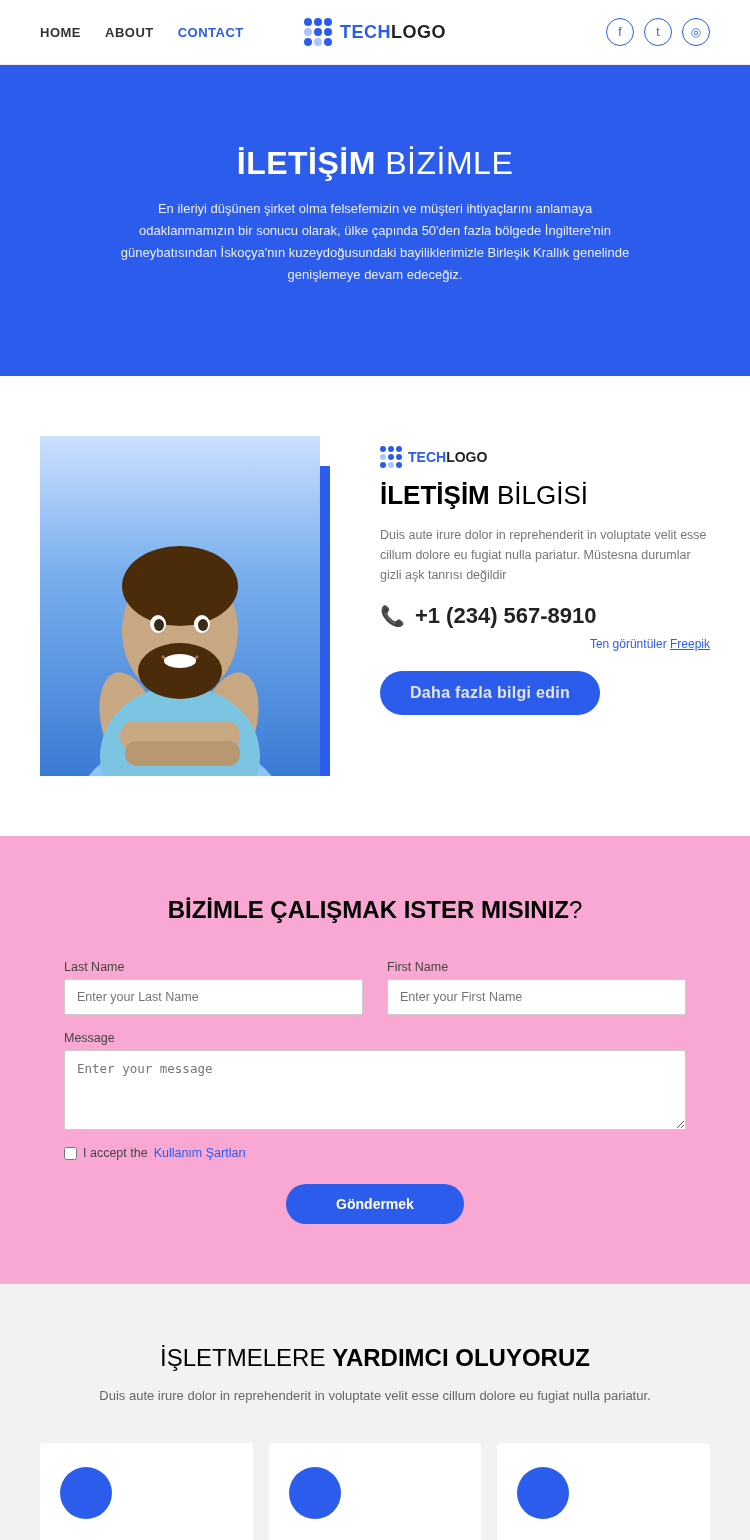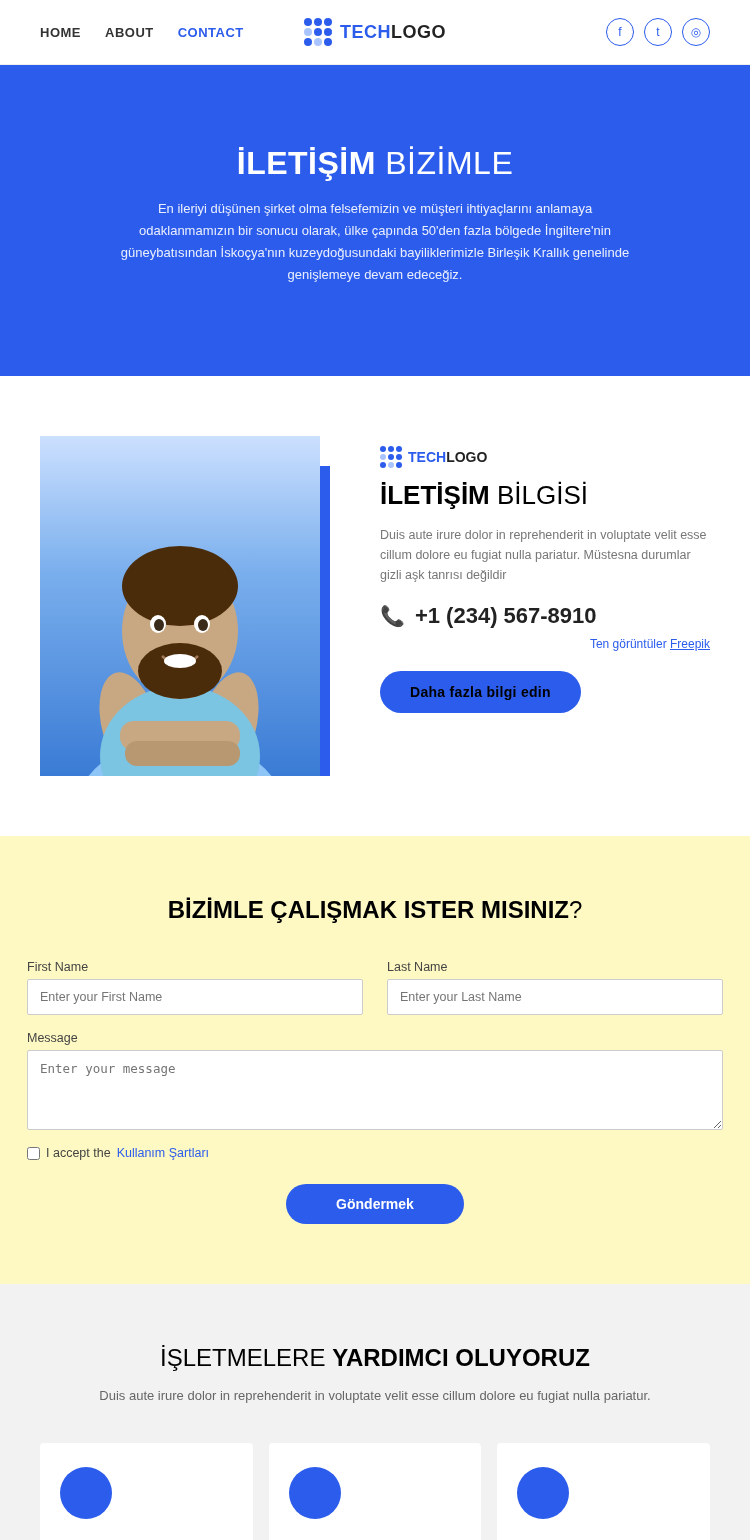--- a/index.html
+++ b/index.html
@@ -62,28 +62,28 @@
     .mini-logo-text { font-size: 14px; font-weight: 700; color: #222; }
     .mini-logo-text span { color: #2b5cec; }
     .contact-info-content h2 { font-size: 26px; font-weight: 400; margin-bottom: 14px; }
     .contact-info-content h2 strong { font-weight: 800; }
     .contact-info-content p { font-size: 12.5px; color: #777; line-height: 1.6; margin-bottom: 18px; }
     .phone-row { display: flex; align-items: center; gap: 10px; font-size: 22px; font-weight: 700; color: #222; margin-bottom: 8px; }
     .phone-icon { color: #2b5cec; font-size: 20px; }
     .freepik-credit { font-size: 12px; color: #888; margin-bottom: 20px; text-align: right; }
     .freepik-credit span { color: #2b5cec; }
     .btn-primary {
-      background: #2b5cec; color: #000000; border: none;
+      background: #2b5cec; color: #e5e5e5; border: none;
       border-radius: 24px; padding: 13px 30px;
-      font-size: 14px; font-weight: 600; cursor: pointer;
+      font-size: 16px; font-weight: 600; cursor: pointer;
       letter-spacing: 0.3px;
     }
 
     
-    .form-section { padding: 60px 27px; background: #fef9c3; }
+    .form-section { padding: 60px 64px; background: #f9a8d4; }
     .form-section h2 { font-size: 24px; text-align: center; font-weight: 400; margin-bottom: 36px; }
     .form-section h2 strong { font-weight: 800; }
     .form-grid { display: grid; grid-template-columns: 1fr 1fr; gap: 16px 24px; margin-bottom: 16px; }
     .form-field { display: flex; flex-direction: column; gap: 5px; }
     .form-field.full { grid-column: 1 / -1; }
     .form-field label { font-size: 12.5px; color: #444; font-weight: 500; }
     .form-field input, .form-field textarea {
       border: 1px solid #ccc; border-radius: 2px;
       padding: 10px 12px; font-size: 12.5px; color: #999;
       outline: none; width: 100%;
@@ -215,26 +215,26 @@
   </div>
 </section>
 
 <section class="form-section">
   <h2>
     <strong>BİZİMLE ÇALIŞMAK ISTER MISINIZ</strong><span>?</span>
   </h2>
   <form>
     <div class="form-grid">
       <div class="form-field">
+        <label>Last Name</label>
+        <input type="text" placeholder="Enter your Last Name" style="">
+      </div>
+      <div class="form-field">
         <label>First Name</label>
         <input type="text" placeholder="Enter your First Name" style="">
-      </div>
-      <div class="form-field">
-        <label>Last Name</label>
-        <input type="text" placeholder="Enter your Last Name" style="">
       </div>
       <div class="form-field full">
         <label>Message</label>
         <textarea placeholder="Enter your message" style=""></textarea>
       </div>
     </div>
     <div class="checkbox-row">
       <input type="checkbox" style="">
       <span>I accept the</span>
       <a href="#">Kullanım Şartları</a>

